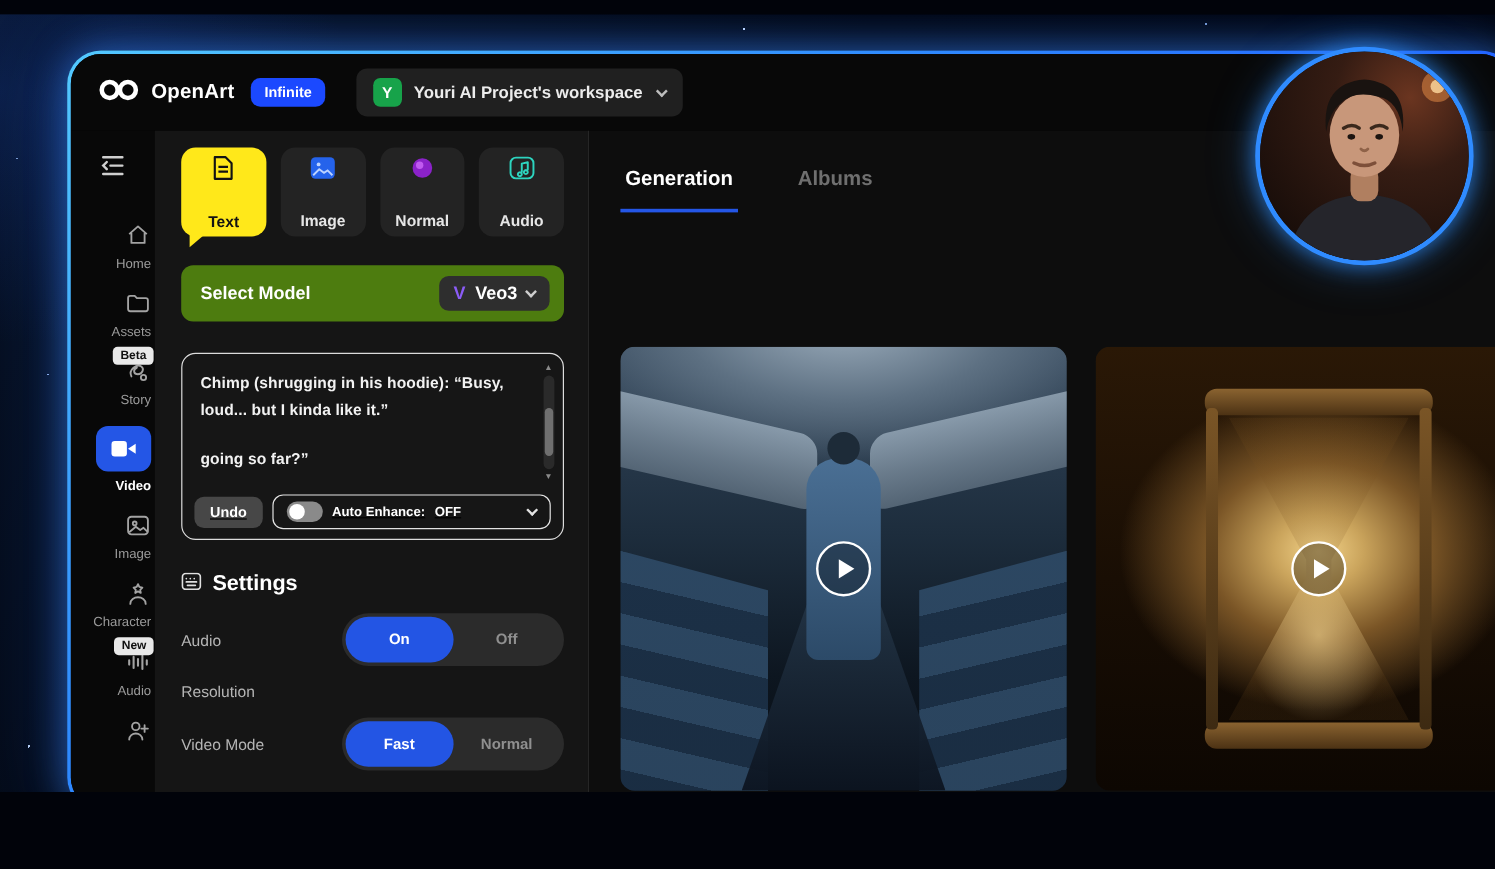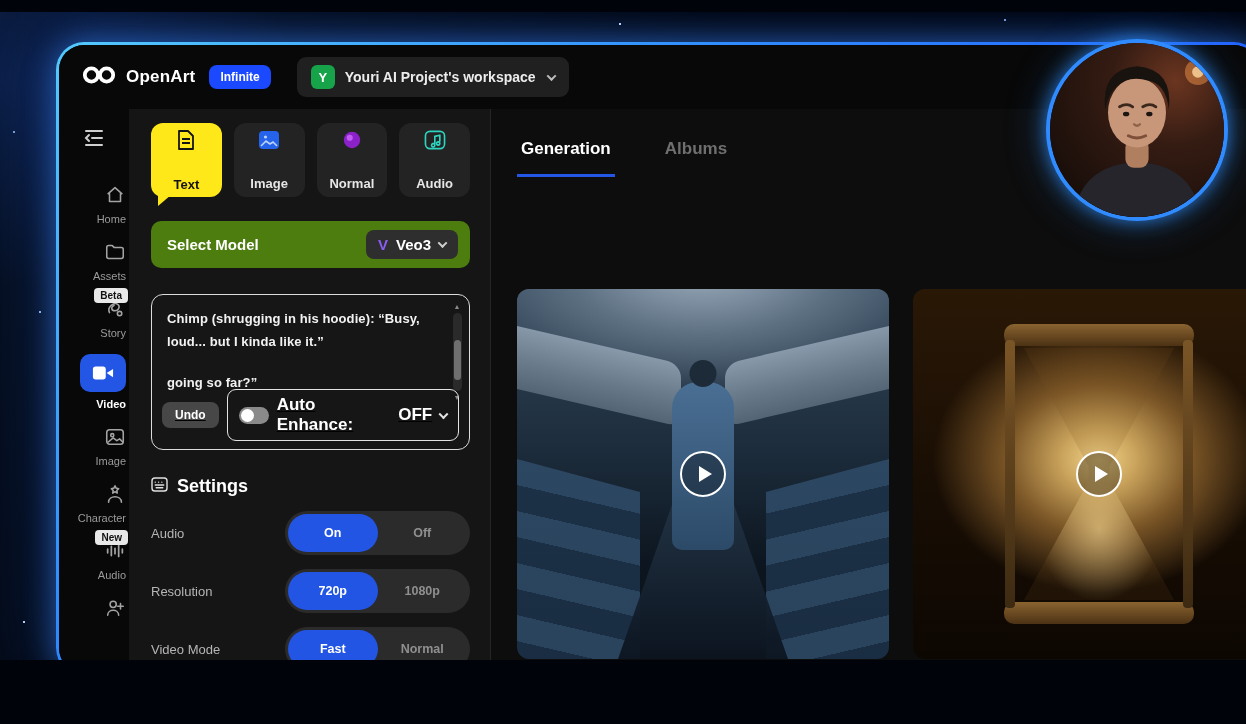--- a/index.html
+++ b/index.html
@@ -53,21 +53,21 @@
   .model-name{color:#fff;font-size:15px;font-weight:800;}
   .model-pill .chev{color:#cfcfcf;}
   
   .prompt-card{position:relative;margin-top:26px;height:156px;background:#161616;border:1.5px solid #dcdcdc;border-radius:12px;padding:13px 30px 48px 15px;overflow:hidden;}
   .prompt-text p{margin:0 0 18px;color:#f2f2f2;font-size:13px;font-weight:600;line-height:1.75;letter-spacing:.1px;}
   .scrollbar{position:absolute;top:8px;right:5px;bottom:48px;width:14px;display:flex;flex-direction:column;align-items:center;color:#8a8a8a;font-size:7px;}
   .scroll-track{flex:1;width:9px;background:#2a2a2a;border-radius:5px;margin:3px 0;position:relative;}
   .scroll-thumb{position:absolute;left:1px;top:34%;width:7px;height:40px;background:#6f6f6f;border-radius:4px;cursor:pointer;}
   .prompt-controls{position:absolute;left:10px;right:10px;bottom:8px;display:flex;align-items:center;gap:8px;text-decoration:underline;}
   .undo-btn{background:#474747;color:#fff;font-size:12px;font-weight:600;padding:6px 13px;border-radius:8px;cursor:pointer;}
-  .enhance-pill{flex:1;display:flex;align-items:center;gap:8px;border:1.5px solid #e3e3e3;border-radius:9px;padding:5px 11px;color:#fff;font-size:17px;font-weight:700;cursor:pointer;}
+  .enhance-pill{flex:1;display:flex;align-items:center;gap:8px;border:1.5px solid #e3e3e3;border-radius:9px;padding:5px 11px;color:#fff;font-size:11px;font-weight:700;cursor:pointer;}
   .enhance-pill .chev{color:#e3e3e3;margin-left:auto;}
   .toggle{width:30px;height:17px;background:#8a8a8a;border-radius:10px;position:relative;flex:0 0 auto;cursor:pointer;}
   .toggle::after{content:"";position:absolute;left:2px;top:2px;width:13px;height:13px;background:#fff;border-radius:50%;}
   
   .settings{margin-top:26px;}
   .settings-header{display:flex;align-items:center;gap:9px;color:#fff;font-size:18px;font-weight:700;}
   .setting-row{display:flex;justify-content:space-between;align-items:center;margin-top:14px;}
   .setting-label{color:#b5b5b5;font-size:13px;}
   .seg-control{width:185px;background:#2b2b2b;border-radius:999px;padding:3px;display:flex;}
   .seg{flex:1;text-align:center;padding:12px 0;border-radius:999px;color:#8f8f8f;font-size:12.5px;font-weight:600;cursor:pointer;}
@@ -318,24 +318,20 @@
             <div class="setting-row">
               <span class="setting-label">Audio</span>
               <div class="seg-control">
                 <span class="seg active">On</span>
                 <span class="seg">Off</span>
               </div>
             </div>
 
             <div class="setting-row">
               <span class="setting-label">Resolution</span>
-              <div class="seg-control">
-                <span class="seg active">720p</span>
-                <span class="seg">1080p</span>
-              </div>
             </div>
 
             <div class="setting-row">
               <span class="setting-label">Video Mode</span>
               <div class="seg-control">
                 <span class="seg active">Fast</span>
                 <span class="seg">Normal</span>
               </div>
             </div>
           </div>

